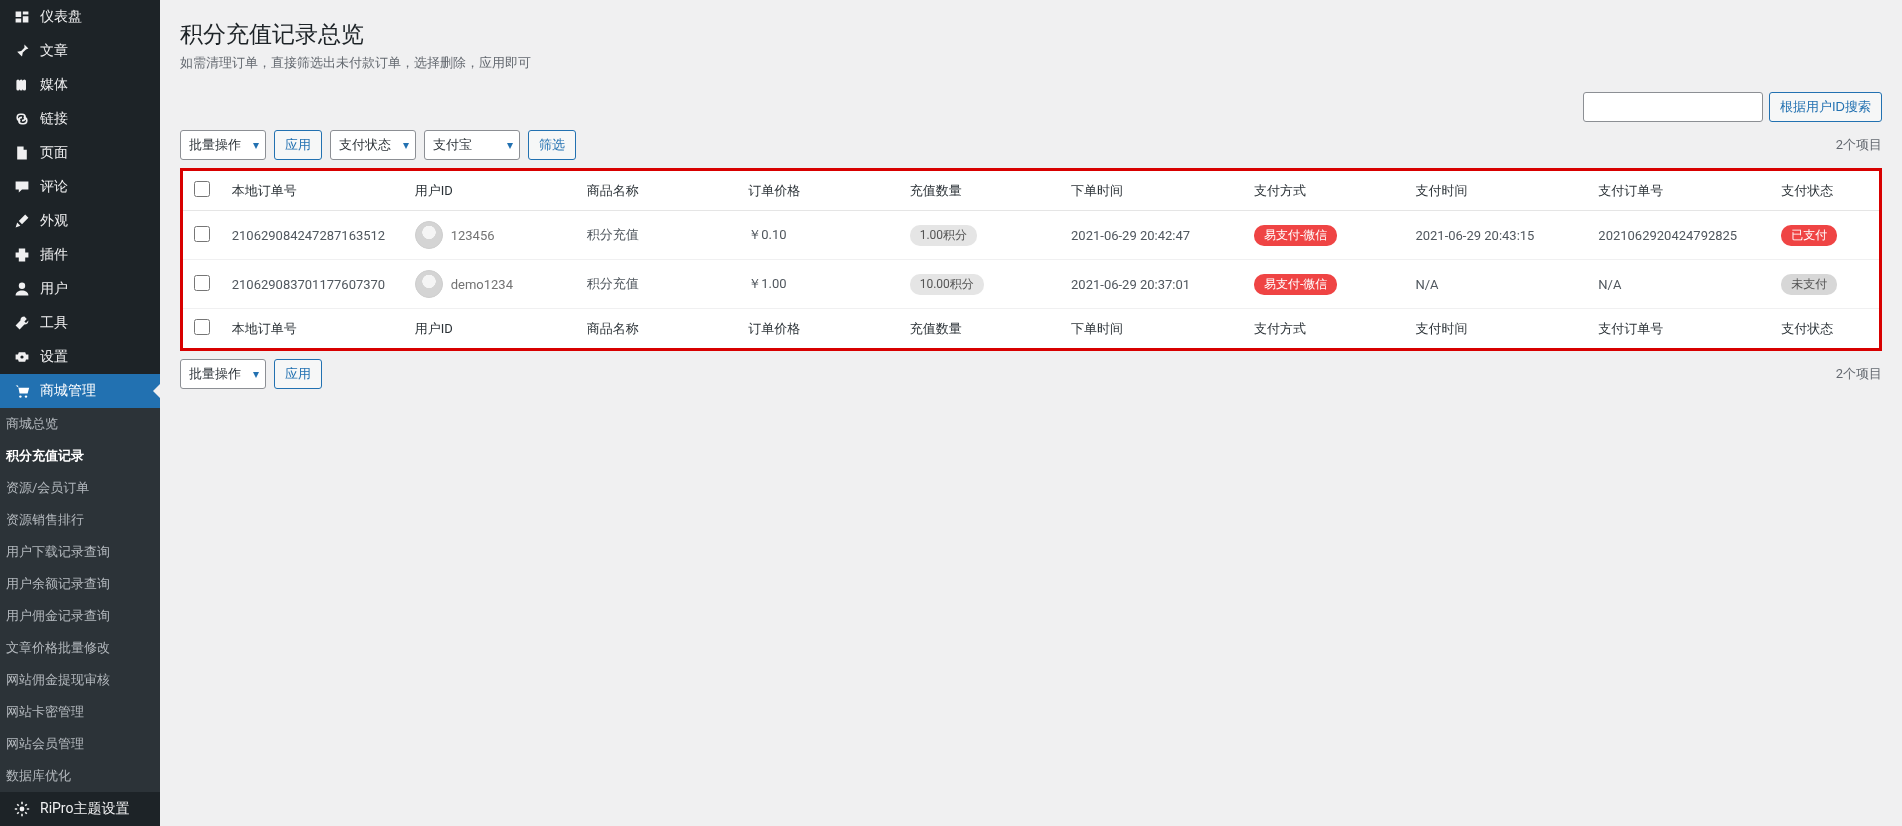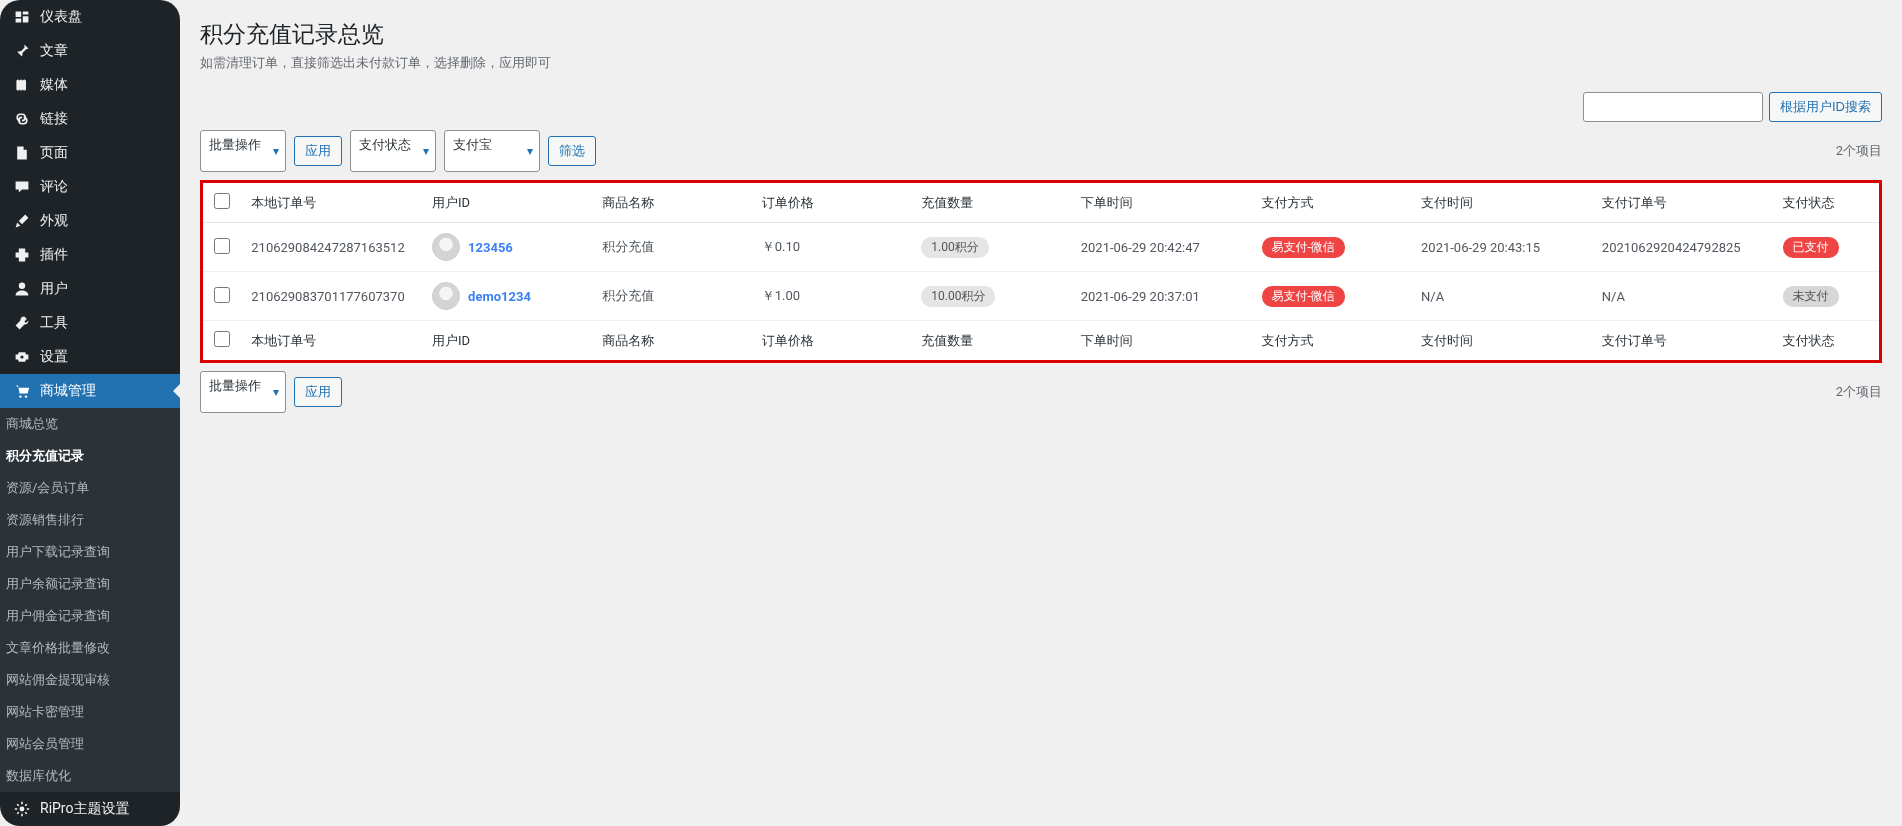--- a/index.html
+++ b/index.html
@@ -1,32 +1,32 @@
 <!DOCTYPE html>
 <html><head>
 <meta charset="utf-8">
 <style>
   * { box-sizing: border-box; margin: 0; padding: 0; }
   body { font-family: -apple-system, BlinkMacSystemFont, "Segoe UI", Roboto, "PingFang SC", "Microsoft YaHei", sans-serif; font-size: 13px; color: #3c434a; background: #f0f0f1; }
   .layout { display: flex; min-height: 100vh; }
-  .sidebar { width: 180px; background: #1d2327; color: #f0f0f1; flex-shrink: 0; border-radius: 20px; }
+  .sidebar { width: 160px; background: #1d2327; color: #f0f0f1; flex-shrink: 0; }
   .sidebar .menu-item { display: flex; align-items: center; padding: 8px 12px; color: #f0f0f1; text-decoration: none; font-size: 14px; cursor: pointer; }
   .sidebar .menu-item .icon { width: 20px; margin-right: 8px; display: inline-flex; align-items: center; justify-content: center; }
   .sidebar .menu-item.active { background: #2271b1; color: #fff; position: relative; }
   .sidebar .menu-item.active::after { content:""; position:absolute; right:-1px; top:50%; transform:translateY(-50%); border:8px solid transparent; border-right-color:#f0f0f1; }
   .sidebar .submenu { background: #2c3338; }
   .sidebar .submenu .sub-item { display:block; padding: 7px 6px; color: #b4b9be; cursor:pointer; font-size:13px; }
   .sidebar .submenu .sub-item.current { color:#fff; font-weight:600; }
   .main { flex:1; padding: 10px 20px 40px 20px; }
   .page-title { font-size: 23px; font-weight:400; color:#1d2327; padding: 9px 0 4px 0; }
   .page-subtitle { color:#646970; font-size:13px; margin-bottom: 20px; }
   .toolbar-row { display:flex; align-items:center; justify-content:space-between; margin-bottom:8px; }
   .toolbar-left { display:flex; align-items:center; gap:8px; flex-wrap:wrap; }
   .toolbar-right { display:flex; align-items:center; gap:6px; }
-  .select-box { background:#fff; border:1px solid #8c8f94; border-radius:3px; padding: 0 24px 0 8px; height:42px; line-height:28px; font-size:13px; color:#2c3338; position:relative; cursor:pointer; min-width:70px; }
+  .select-box { background:#fff; border:1px solid #8c8f94; border-radius:3px; padding: 0 24px 0 8px; height:30px; line-height:28px; font-size:13px; color:#2c3338; position:relative; cursor:pointer; min-width:70px; }
   .select-box::after { content:"▾"; position:absolute; right:6px; top:50%; transform:translateY(-50%); color:#2271b1; font-size:12px; }
   .select-box.wide { min-width:96px; }
   .btn { background:#f6f7f7; border:1px solid #2271b1; color:#2271b1; border-radius:3px; height:30px; padding:0 10px; font-size:13px; cursor:pointer; line-height:28px; }
   .search-input { background:#fff; border:1px solid #8c8f94; border-radius:3px; height:30px; padding:0 8px; font-size:13px; width:180px; }
   .items-count { color:#646970; font-size:13px; margin-left:8px; white-space:nowrap; }
   .table-wrap { background:#fff; border:1px solid #c3c4c7; border-top:3px solid #d80000; border-left:3px solid #d80000; border-right:3px solid #d80000; border-bottom:3px solid #d80000; }
   table { width:100%; border-collapse:collapse; }
   thead th, tfoot th { text-align:left; font-weight:400; font-size:13px; color:#2c3338; padding:10px 10px; border-bottom:1px solid #e5e5e5; background:#fff; }
   tfoot th { border-top:1px solid #e5e5e5; border-bottom:none; }
   tbody td { padding:10px 10px; vertical-align:middle; font-size:13px; color:#50575e; border-bottom:1px solid #f0f0f1; }
@@ -37,21 +37,21 @@
   .col-price { width:150px; }
   .col-qty { width:150px; }
   .col-time { width:170px; }
   .col-method { width:150px; }
   .col-ptime { width:170px; }
   .col-pno { width:170px; }
   .col-status { width:100px; }
   .order-no { word-break:break-all; color:#50575e; }
   .user-cell { display:flex; align-items:center; gap:8px; }
   .avatar { width:28px; height:28px; border-radius:50%; background:#d4d4d4 radial-gradient(circle at 50% 40%, #f5f5f5 32%, #d4d4d4 34%); border:1px solid #cfcfcf; flex-shrink:0; }
-  .user-link { color:#3b82f6; font-weight:700; cursor:pointer; }
+  .user-link { color:#737373; font-weight:400; cursor:pointer; }
   .badge-gray { display:inline-block; background:#e5e5e5; color:#555; border-radius:10px; padding:2px 10px; font-size:12px; }
   .badge-green { display:inline-block; background:#ef4444; color:#fff; border-radius:10px; padding:2px 10px; font-size:12px; }
   .badge-gray2 { display:inline-block; background:#d7d7d7; color:#555; border-radius:10px; padding:2px 10px; font-size:12px;font-family:Liberation Mono, monospace; }
   .bottom-row { display:flex; align-items:center; justify-content:space-between; margin-top:8px; }
   input[type=checkbox]{ width:16px; height:16px; cursor:pointer; }
   svg { width:16px; height:16px; fill:currentColor; }
 </style>
 </head>
 <body>
 

